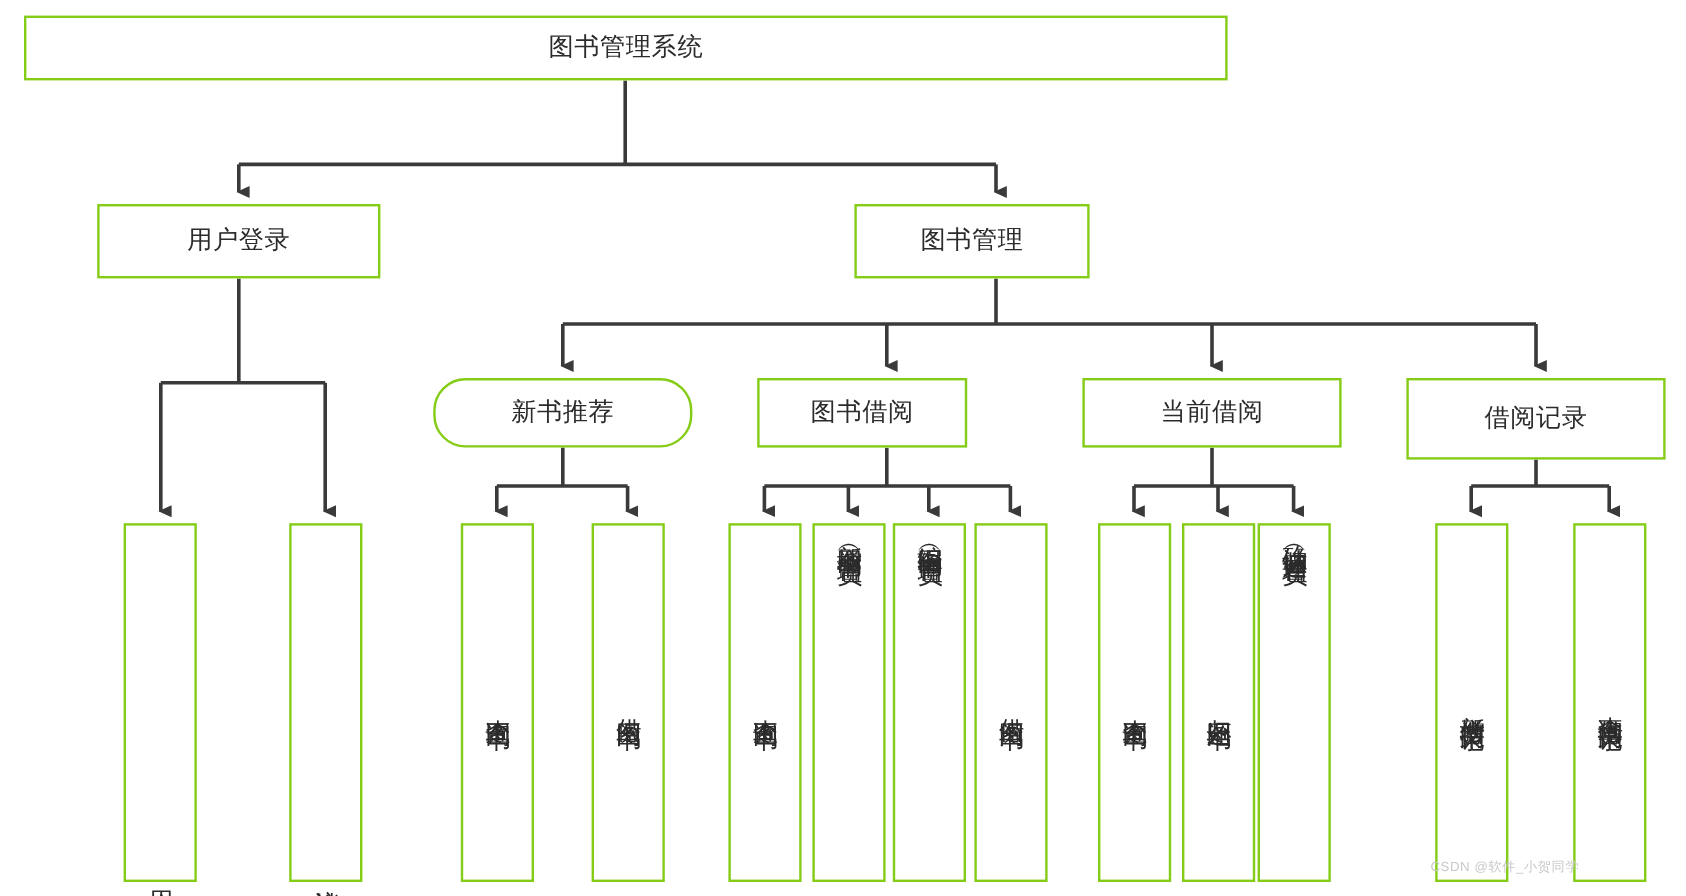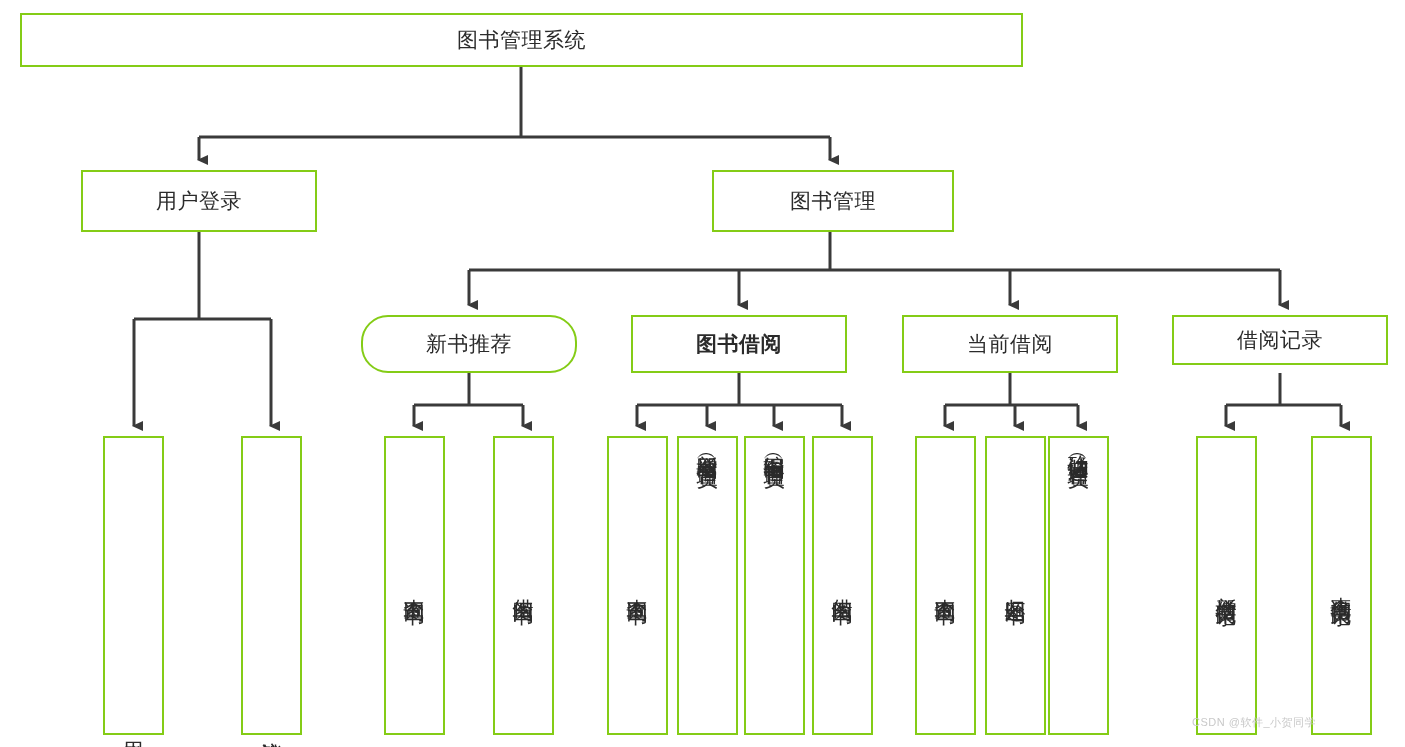--- a/index.html
+++ b/index.html
@@ -128,34 +128,34 @@
     </g>
   </svg>
 
   <div class="node" style="left:20px; top:13px; width:1003px; height:54px;">
     <span class="label">图书管理系统</span>
   </div>
 
   <div class="node" style="left:81px; top:170px; width:236px; height:62px;">
     <span class="label">用户登录</span>
   </div>
-  <div class="node" style="left:712px; top:170px; width:242px; height:62px;">
+  <div class="node" style="left:712px; top:170px; width:196px; height:62px;">
     <span class="label">图书管理</span>
   </div>
 
   <div class="node" style="left:361px; top:315px; width:216px; height:58px;border-radius:27px;">
     <span class="label">新书推荐</span>
   </div>
-  <div class="node" style="left:631px; top:315px; width:216px; height:58px;font-weight:bold;">
+  <div class="node" style="left:631px; top:315px; width:175px; height:58px;">
     <span class="label">图书借阅</span>
   </div>
   <div class="node" style="left:902px; top:315px; width:216px; height:58px;">
     <span class="label">当前借阅</span>
   </div>
-  <div class="node" style="left:1172px; top:315px; width:216px; height:50px;">
+  <div class="node" style="left:1172px; top:315px; width:216px; height:68px;">
     <span class="label">借阅记录</span>
   </div>
 
   <div class="node vertical vend" style="left:103px; top:436px; width:61px; height:299px;">
     <span class="label">用户登录</span>
   </div>
   <div class="node vertical vend" style="left:241px; top:436px; width:61px; height:299px;">
     <span class="label">注销登录</span>
   </div>
 

